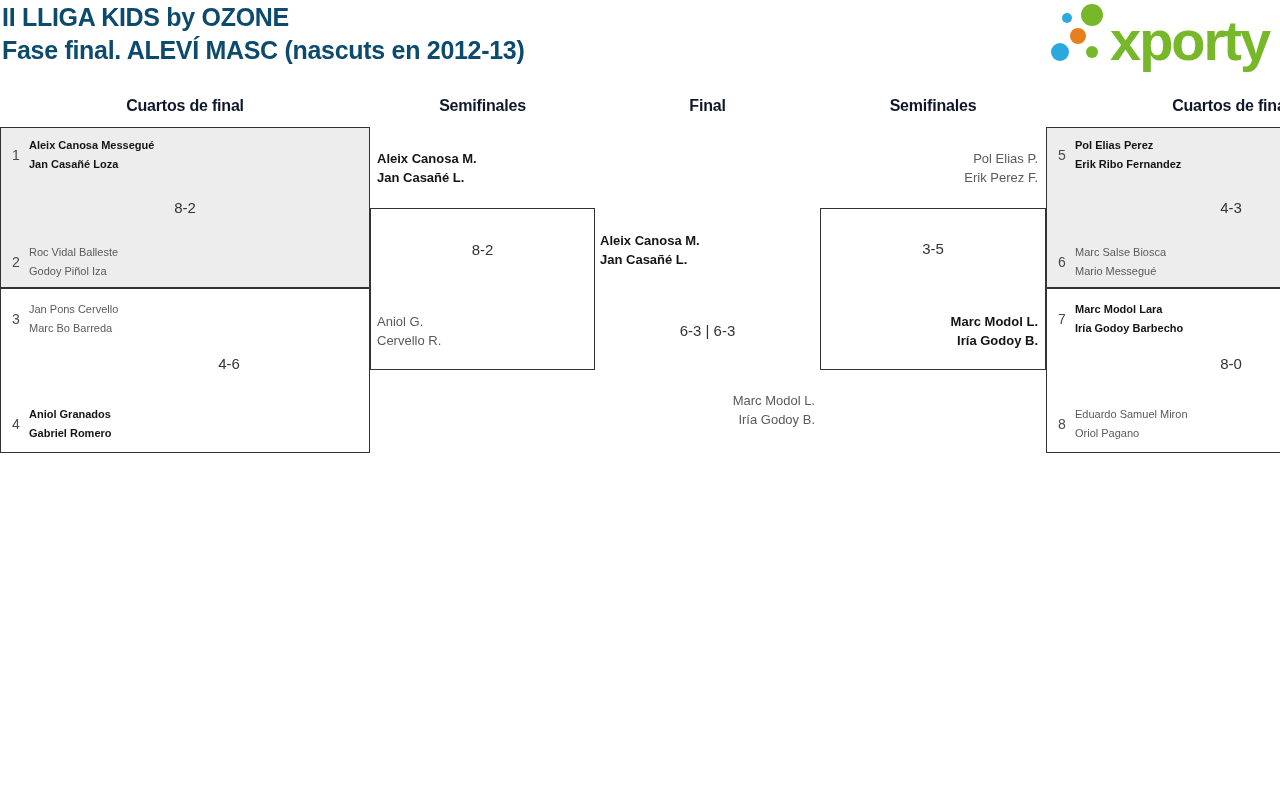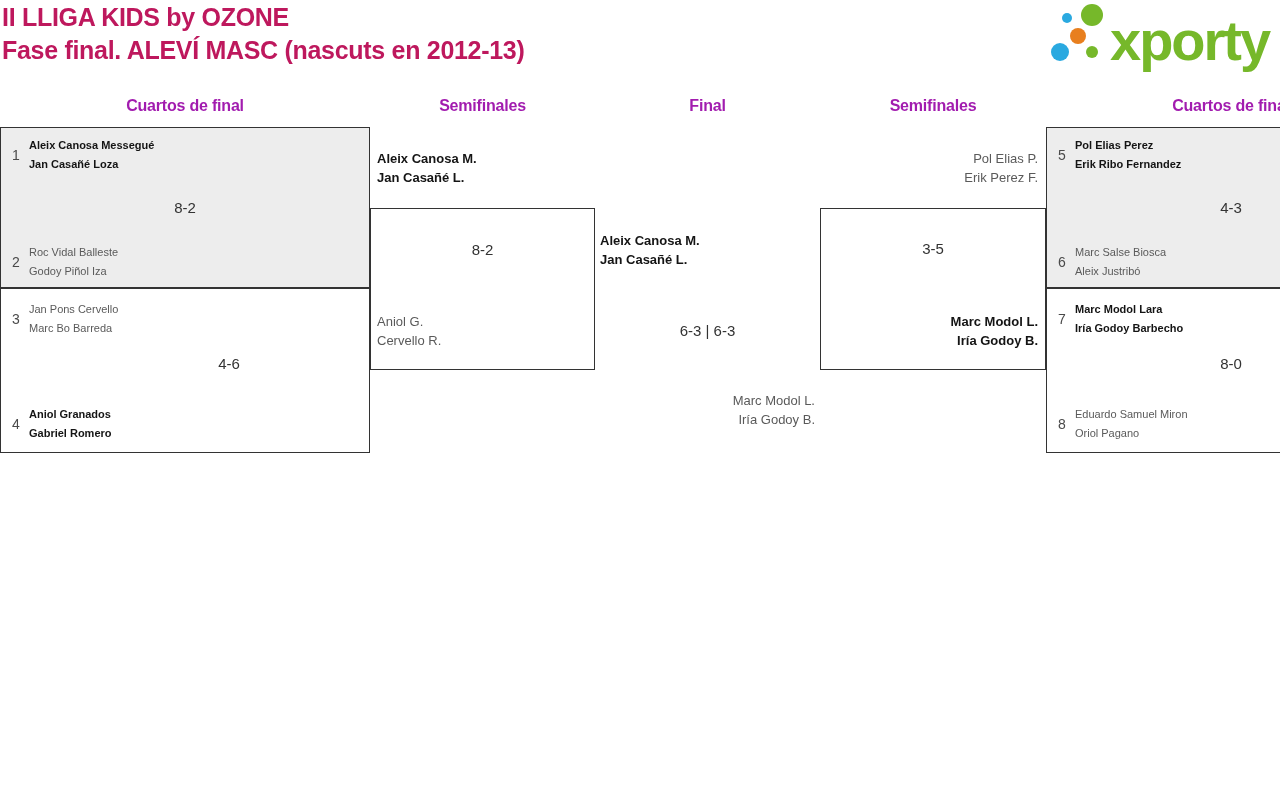--- a/index.html
+++ b/index.html
@@ -2,24 +2,24 @@
 <html lang="es"><head>
 <meta charset="utf-8">
 <style>
   html,body{margin:0;padding:0;background:#fff;}
   .stage{
     position:relative;width:1280px;height:796px;background:#ffffff;
     overflow:hidden;font-family:"Liberation Sans",sans-serif;
   }
   .title{
     position:absolute;left:2px;top:1px;font-size:25px;line-height:33px;
-    font-weight:700;color:#be185d;letter-spacing:-0.3px;white-space:nowrap;
+    font-weight:700;color:#0c4a6e;letter-spacing:-0.3px;white-space:nowrap;
   }
   .round-header{
-    position:absolute;top:97px;font-size:16px;font-weight:700;color:#a21caf;
+    position:absolute;top:97px;font-size:16px;font-weight:700;color:#0f172a;
     text-align:center;letter-spacing:-0.2px;white-space:nowrap;
   }
   .box{position:absolute;border:1px solid #333;box-sizing:border-box;background:#fff;}
   .box.shaded{background:#ededed;}
   .team-row{position:absolute;display:flex;align-items:center;gap:2px;}
   .seed{width:22px;text-align:center;color:#4a4a4a;font-size:14px;flex:none;}
   .names{font-size:11px;line-height:19px;white-space:nowrap;}
   .winner{font-weight:700;color:#141414;}
   .loser{color:#5a5a5a;font-weight:400;}
   .score{
@@ -133,21 +133,21 @@
       <div class="names winner">
         <div>Pol Elias Perez</div>
         <div>Erik Ribo Fernandez</div>
       </div>
     </div>
     <div class="score" style="top:70px;">4-3</div>
     <div class="team-row" style="left:4px;top:115px;">
       <span class="seed">6</span>
       <div class="names loser">
         <div>Marc Salse Biosca</div>
-        <div>Aleix Justribó</div>
+        <div>Mario Messegué</div>
       </div>
     </div>
   </div>
 
   <div class="box" style="left:1046px;top:288px;width:370px;height:165px;">
     <div class="team-row" style="left:4px;top:11px;">
       <span class="seed">7</span>
       <div class="names winner">
         <div>Marc Modol Lara</div>
         <div>Iría Godoy Barbecho</div>

